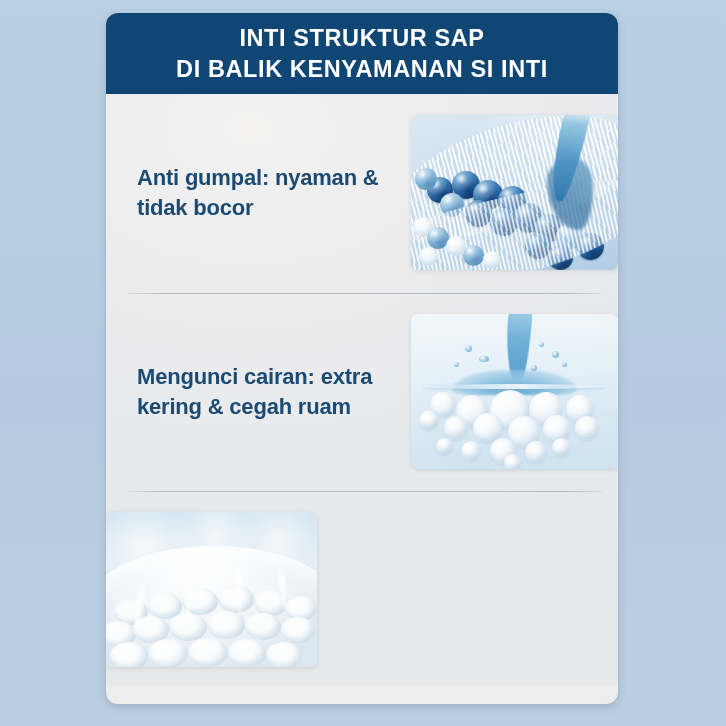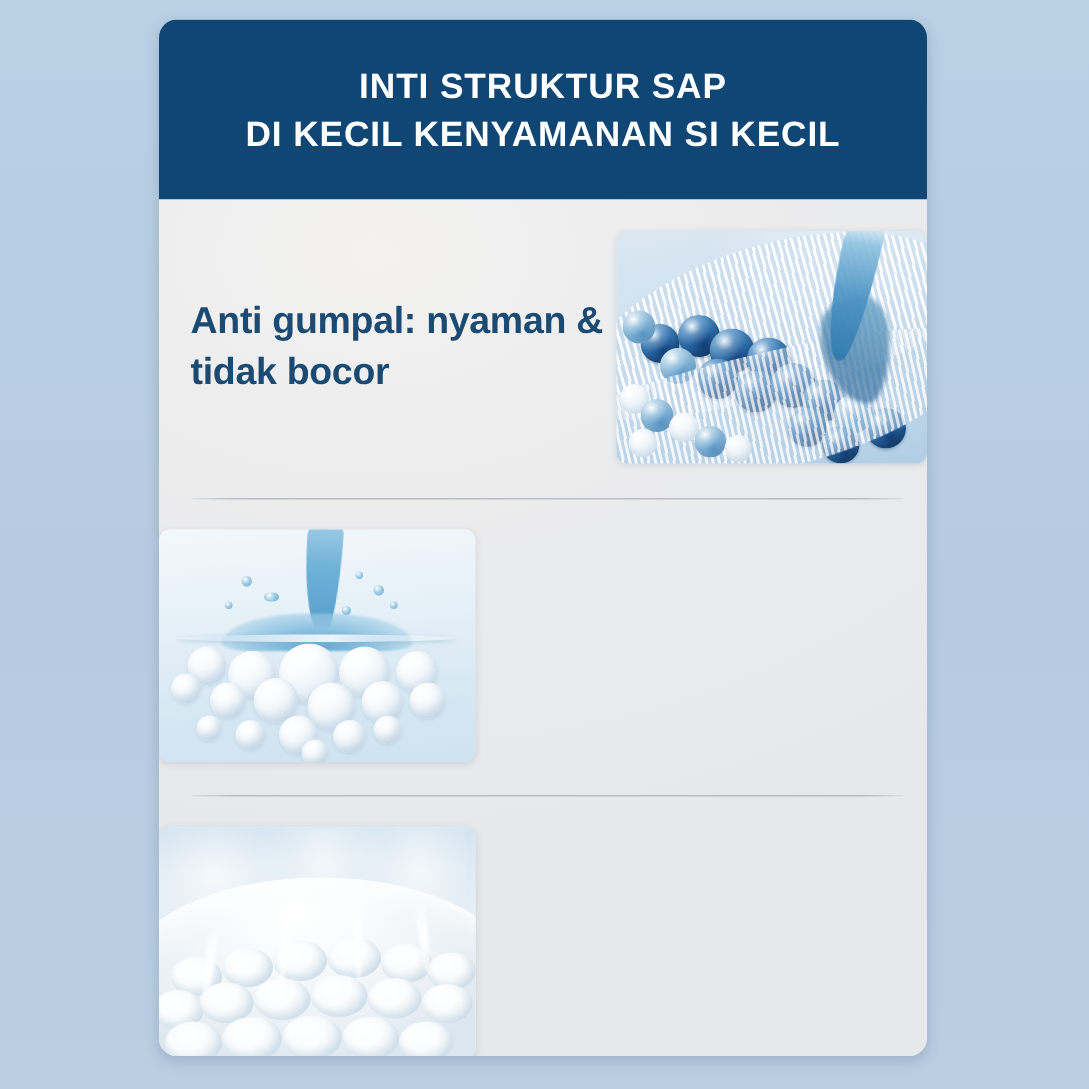--- a/index.html
+++ b/index.html
@@ -29,21 +29,21 @@
     width: 512px;
     height: 691px;
     border-radius: 12px;
     box-shadow: 0 3px 9px rgba(40, 70, 100, 0.22);
     overflow: hidden;
     background: #ededee;
   }
 
   .card-header {
     position: relative;
-    height: 120px;
+    height: 81px;
     background: #0f4674;
     display: flex;
     flex-direction: column;
     justify-content: center;
     gap: 5px;
   }
   .card-header .hline {
     color: #ffffff;
     font-size: 23.5px;
     font-weight: bold;
@@ -78,24 +78,24 @@
     left: 22px;
     width: 474px;
     height: 1px;
     background: linear-gradient(90deg, rgba(150,160,170,0.15) 0%, rgba(150,160,170,0.62) 6%, rgba(150,160,170,0.62) 94%, rgba(150,160,170,0.15) 100%);
   }
   .divider.d1 { top: 199px; }
   .divider.d2 { top: 397px; }
 
   .row-text {
     width: 310px;
-    padding-left: 21px;
+    padding-left: 31px;
     box-sizing: border-box;
     color: #1b4a73;
-    font-size: 25px;
+    font-size: 22px;
     font-weight: bold;
     line-height: 1.33;
     letter-spacing: -0.2px;
   }
 
   .row-figure {
     position: relative;
     width: 211px;
     height: 155px;
     border-radius: 7px;
@@ -276,21 +276,21 @@
 </style>
 </head>
 <body>
 
 <div id="poster">
 
   <div class="card">
 
     <div class="card-header">
       <div class="hline">INTI STRUKTUR SAP</div>
-      <div class="hline">DI KECIL KENYAMANAN SI KECIL</div>
+      <div class="hline">DI BALIK KENYAMANAN SI INTI</div>
     </div>
 
     <div class="card-body">
 
       <div class="divider d1"></div>
       <div class="divider d2"></div>
 
       <div class="row r1">
         <div class="row-text">Anti gumpal: nyaman &amp; tidak bocor</div>
         <div class="row-figure fig1">
@@ -320,20 +320,21 @@
           <div class="bead lt" style="left:25%; top:84%; width:21px; height:21px;"></div>
           <div class="bead pale" style="left:4%;  top:85%; width:19px; height:19px;"></div>
           <div class="bead pale" style="left:35%; top:88%; width:18px; height:18px;"></div>
 
           <div class="jet2"></div>
           <div class="jet"></div>
         </div>
       </div>
 
       <div class="row r2">
+        <div class="row-text">Mengunci cairan: extra kering &amp; cegah ruam</div>
         <div class="row-figure fig2">
           <div class="pour"></div>
 
           <div class="drop" style="left:26%; top:20%; width:7px;  height:7px;"></div>
           <div class="drop" style="left:33%; top:27%; width:10px; height:6px; border-radius:50%/60%;"></div>
           <div class="drop" style="left:21%; top:31%; width:5px;  height:5px;"></div>
           <div class="drop" style="left:62%; top:18%; width:5px;  height:5px;"></div>
           <div class="drop" style="left:68%; top:24%; width:7px;  height:7px;"></div>
           <div class="drop" style="left:73%; top:31%; width:5px;  height:5px;"></div>
           <div class="drop" style="left:58%; top:33%; width:6px;  height:6px;"></div>

